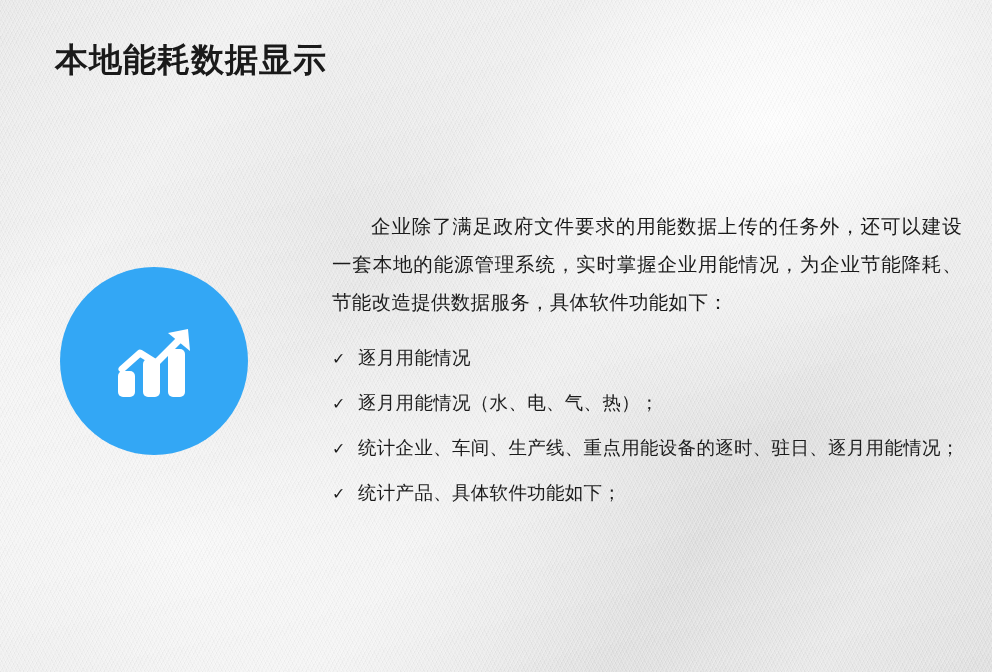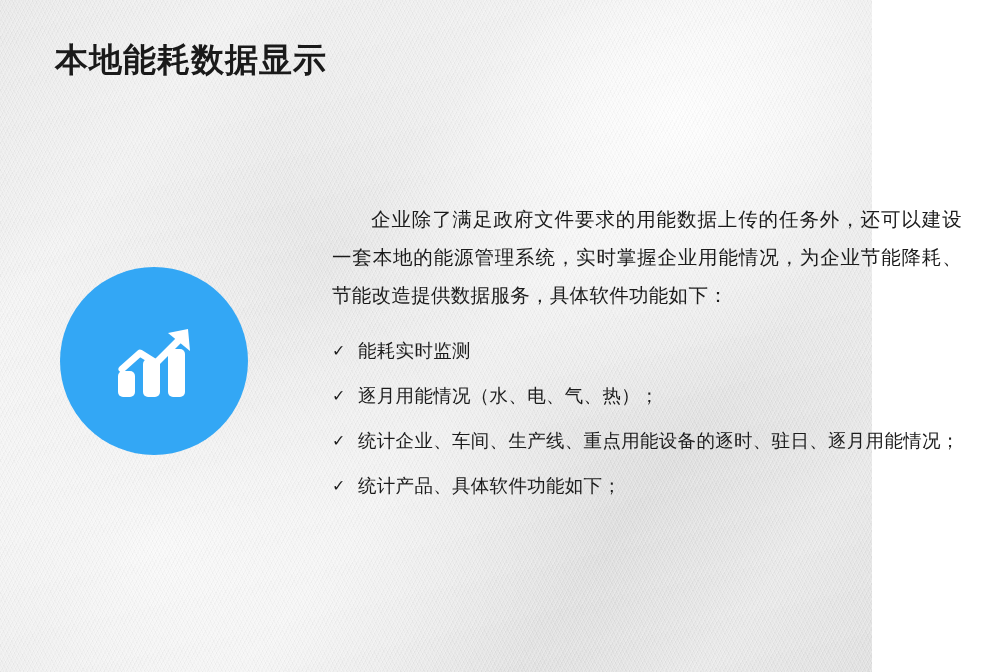--- a/index.html
+++ b/index.html
@@ -7,27 +7,28 @@
     padding: 0;
   }
   body {
     width: 992px;
     height: 672px;
     font-family: "Liberation Sans", sans-serif;
     overflow: hidden;
   }
   .slide {
     position: relative;
-    width: 872px;
+    width: 992px;
     height: 672px;
     background:
       radial-gradient(ellipse at 78% 18%, rgba(255,255,255,0.95) 0%, rgba(255,255,255,0.0) 42%),
       radial-gradient(ellipse at 18% 82%, rgba(255,255,255,0.75) 0%, rgba(255,255,255,0.0) 45%),
       linear-gradient(128deg, #e9e9e9 0%, #f2f2f2 18%, #e4e4e4 38%, #ededed 55%, #dedede 74%, #e9e9e9 88%, #e0e0e0 100%);
       box-sizing: border-box;
+      font-family: Liberation Serif, serif;
   }
   .slide::after {
     content: "";
     position: absolute;
     inset: 0;
     pointer-events: none;
     background-image:
       repeating-linear-gradient(117deg, rgba(255,255,255,0.20) 0px, rgba(255,255,255,0.20) 1px, rgba(0,0,0,0.02) 1px, rgba(0,0,0,0.02) 2px, rgba(255,255,255,0.0) 2px, rgba(255,255,255,0.0) 4px),
       repeating-linear-gradient(63deg, rgba(0,0,0,0.018) 0px, rgba(0,0,0,0.018) 1px, rgba(255,255,255,0.10) 1px, rgba(255,255,255,0.10) 3px);
     opacity: 0.9;
@@ -64,21 +65,21 @@
     top: 192px;
     width: 630px;
     z-index: 3;
   }
   .para {
     font-size: 19.5px;
     line-height: 38px;
     color: #1b1b1b;
     text-indent: 2em;
     text-align: justify;
-    margin: 8px 0 18px 0;
+    margin: 16px 0 18px 0;
     letter-spacing: 0.3px;
   }
   .bullets {
     margin: 0;
     padding: 0;
     list-style: none;
   }
   .bullets li {
     position: relative;
     font-size: 18.5px;
@@ -112,21 +113,21 @@
       <rect x="37" y="40" width="17" height="38" rx="5" fill="#ffffff"></rect>
       <rect x="62" y="30" width="17" height="48" rx="5" fill="#ffffff"></rect>
     </svg>
   </div>
 
   <div class="content">
     <p class="para">企业除了满足政府文件要求的用能数据上传的任务外，还可以建设一套本地的能源管理系统，实时掌握企业用能情况，为企业节能降耗、节能改造提供数据服务，具体软件功能如下：</p>
     <ul class="bullets">
       <li>
         <span class="tick">✓</span>
-        <span>能耗实时监测</span>
+        <span>逐月用能情况</span>
       </li>
       <li>
         <span class="tick">✓</span>
         <span>逐月用能情况（水、电、气、热）；</span>
       </li>
       <li>
         <span class="tick">✓</span>
         <span>统计企业、车间、生产线、重点用能设备的逐时、驻日、逐月用能情况；</span>
       </li>
       <li>

